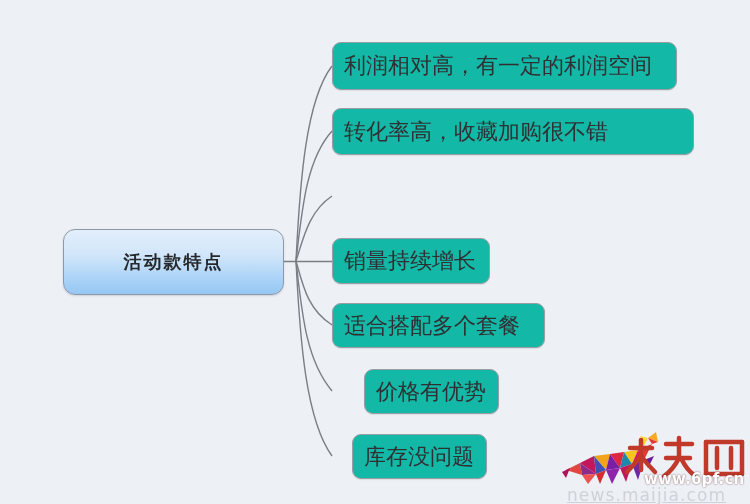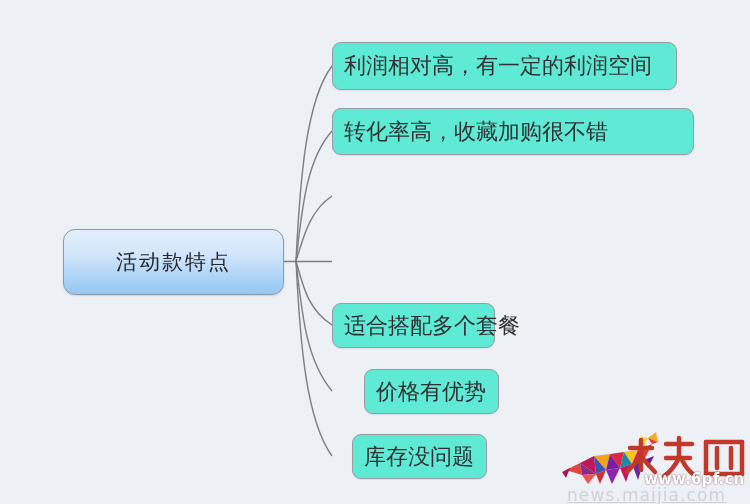--- a/index.html
+++ b/index.html
@@ -46,33 +46,33 @@
     box-sizing: border-box;
     border: 1px solid #8d99a8;
     border-radius: 12px;
     background: linear-gradient(to bottom, #e2eefb 0%, #d2e6fa 38%, #a9d2f7 78%, #96c7f3 100%);
     display: flex;
     align-items: center;
     justify-content: center;
     box-shadow: 0 1px 2px rgba(90,110,130,0.22);
   }
   .root-label {
-    font-size: 21px;
-    font-weight: normal;
+    font-size: 18px;
+    font-weight: bold;
     color: #26282b;
     letter-spacing: 2px;
     line-height: 1;
     white-space: nowrap;
   }
 
   
   .branch-node {
     position: absolute;
     box-sizing: border-box;
-    background: #5eead4;
+    background: #14b8a6;
     border: 1px solid #9a9da2;
     border-radius: 9px;
     display: flex;
     align-items: center;
     padding: 6px 11px;
     box-shadow: 0 1px 1px rgba(100,110,125,0.14);
   }
   .branch-label {
     font-size: 22px;
     color: #2f3033;
@@ -145,22 +145,25 @@
 
   <div class="branch-node" style="left:332px; top:42px; width:345px; height:48px;">
     <span class="branch-label">利润相对高，有一定的利润空间</span>
   </div>
 
   <div class="branch-node" style="left:332px; top:108px; width:362px; height:47px;">
     <span class="branch-label">转化率高，收藏加购很不错</span>
   </div>
 
 
-
-  <div class="branch-node" style="left:332px; top:303px; width:163px; height:45px;">
+  <div class="branch-node" style="left:332px; top:238px; width:158px; height:46px;">
+    <span class="branch-label">销量持续增长</span>
+  </div>
+
+  <div class="branch-node" style="left:332px; top:303px; width:213px; height:45px;">
     <span class="branch-label">适合搭配多个套餐</span>
   </div>
 
   <div class="branch-node" style="left:332px; top:369px; width:135px; height:45px;margin-left:32px;">
     <span class="branch-label">价格有优势</span>
   </div>
 
   <div class="branch-node" style="left:332px; top:434px; width:135px; height:45px;margin-left:20px;">
     <span class="branch-label">库存没问题</span>
   </div>

